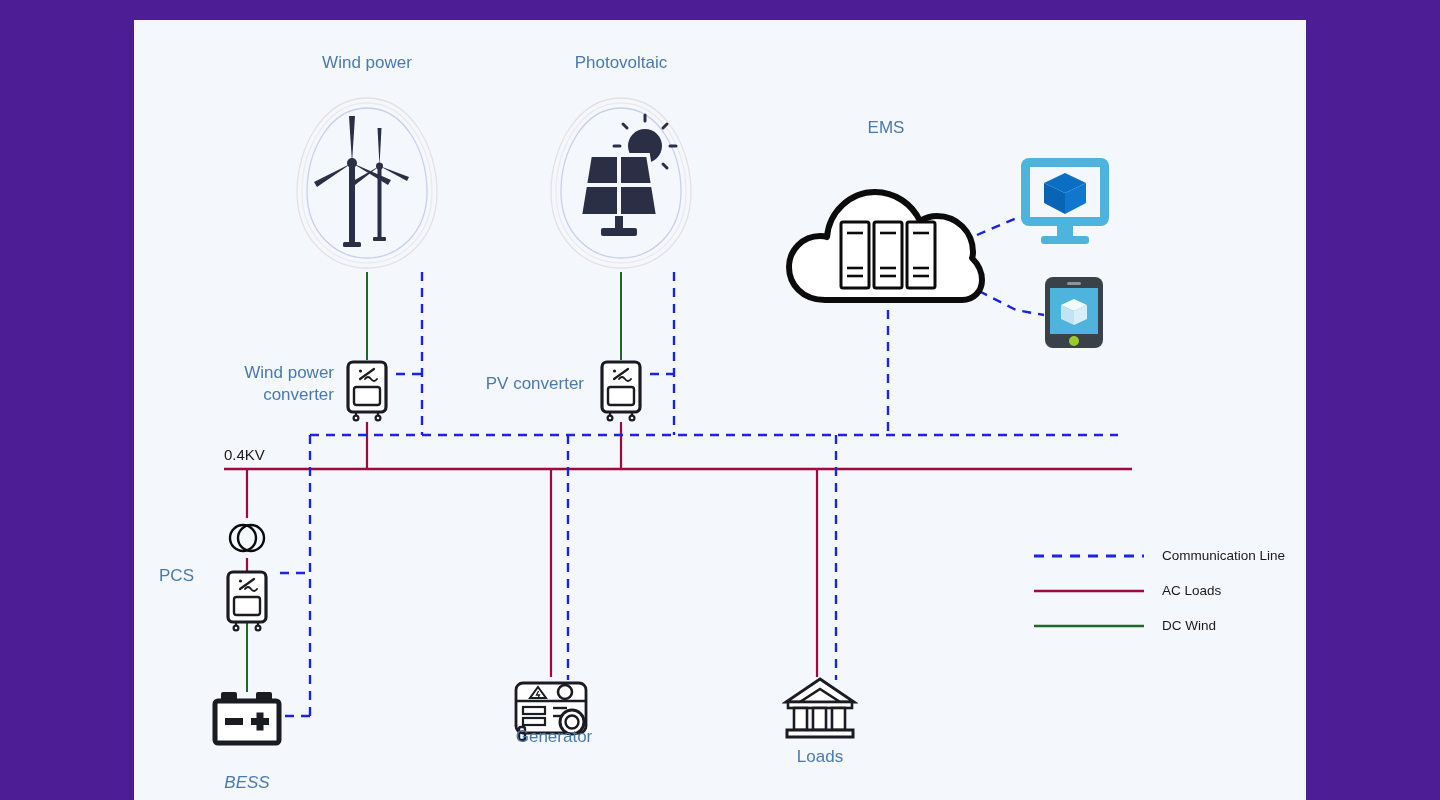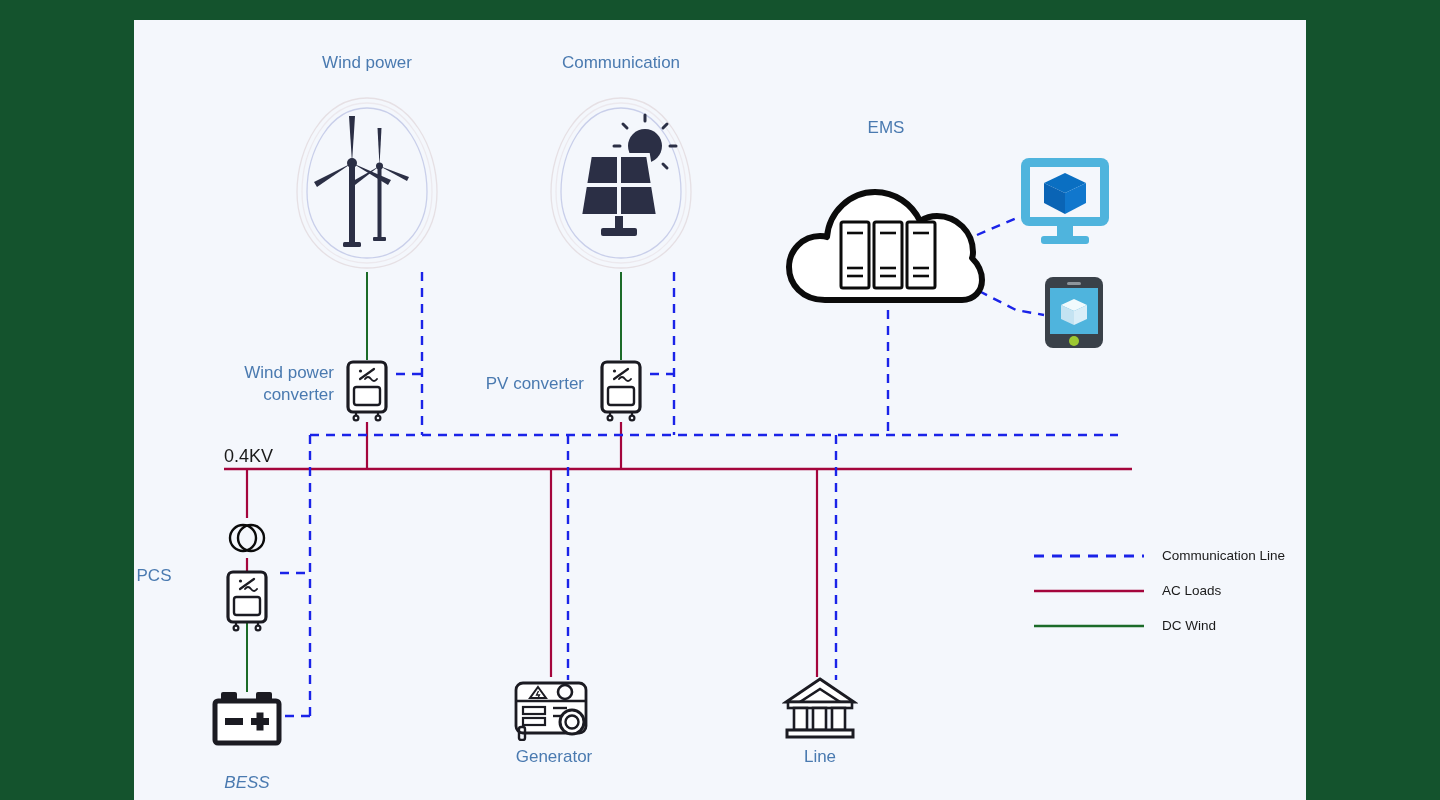--- a/index.html
+++ b/index.html
@@ -8,21 +8,21 @@
     background: #000000;
     width: 1440px;
     height: 800px;
     overflow: hidden;
     font-family: "Liberation Sans", sans-serif;
   }
   #root {
     position: relative;
     width: 1440px;
     height: 800px;
-    background: #14532d;
+    background: #4c1d95;
   }
   #canvas {
     position: absolute;
     left: 134px;
     top: 20px;
     width: 1172px;
     height: 780px;
     background: #f4f7fc;
     overflow: hidden;
   }
@@ -40,21 +40,21 @@
     font-size: 17px;
     line-height: 22px;
     white-space: pre;
     font-family: "Liberation Sans", sans-serif;
   }
   .lbl.center { text-align: center; }
   .lbl.right  { text-align: right; }
   .kv {
     position: absolute;
     color: #1a1a1a;
-    font-size: 18px;
+    font-size: 15px;
     font-family: "Liberation Sans", sans-serif;
     white-space: pre;
   }
   .legend-txt {
     position: absolute;
     color: #1a1a1a;
     font-size: 13.5px;
     font-family: "Liberation Sans", sans-serif;
     white-space: pre;
   }
@@ -323,36 +323,36 @@
         <rect x="6" y="27" width="64" height="6" fill="#ffffff" stroke="#1b1b22" stroke-width="2.6"></rect>
         <rect x="12" y="33" width="13" height="22" fill="#ffffff" stroke="#1b1b22" stroke-width="2.6"></rect>
         <rect x="31" y="33" width="13" height="22" fill="#ffffff" stroke="#1b1b22" stroke-width="2.6"></rect>
         <rect x="50" y="33" width="13" height="22" fill="#ffffff" stroke="#1b1b22" stroke-width="2.6"></rect>
         <rect x="5" y="55" width="66" height="7" fill="#ffffff" stroke="#1b1b22" stroke-width="3"></rect>
       </svg>
     </div>
 
     <div class="lbl center" style="left:153px; top:32px; width:160px;">Wind power</div>
 
-    <div class="lbl center" style="left:407px; top:32px; width:160px;">Communication</div>
+    <div class="lbl center" style="left:407px; top:32px; width:160px;">Photovoltaic</div>
 
     <div class="lbl center" style="left:692px; top:97px; width:120px;">EMS</div>
 
     <div class="lbl right" style="left:20px; top:342px; width:180px;">Wind power
 converter</div>
 
     <div class="lbl right" style="left:290px; top:353px; width:160px;">PV converter</div>
 
-    <div class="lbl right" style="left:-20px; top:545px; width:80px;text-align:center;">PCS</div>
+    <div class="lbl right" style="left:-20px; top:545px; width:80px;">PCS</div>
 
     <div class="lbl center" style="left:53px; top:752px; width:120px;font-style:italic;">BESS</div>
 
-    <div class="lbl center" style="left:357px; top:726px; width:126px;">Generator</div>
-
-    <div class="lbl center" style="left:623px; top:726px; width:126px;">Line</div>
+    <div class="lbl center" style="left:357px; top:706px; width:126px;">Generator</div>
+
+    <div class="lbl center" style="left:623px; top:726px; width:126px;">Loads</div>
 
     <div class="kv" style="left:90px; top:426px;">0.4KV</div>
 
     <div class="node" style="left:898px; top:512px; width:260px; height:120px;">
       <svg viewBox="0 0 260 120" width="260" height="120">
         <line x1="2" y1="24" x2="112" y2="24" stroke="#1a23e8" stroke-width="3" stroke-dasharray="10 8"></line>
         <line x1="2" y1="59" x2="112" y2="59" stroke="#a4053c" stroke-width="2.4"></line>
         <line x1="2" y1="94" x2="112" y2="94" stroke="#1b6b28" stroke-width="2.4"></line>
       </svg>
       <div class="legend-txt" style="left:130px; top:16px;">Communication Line</div>

